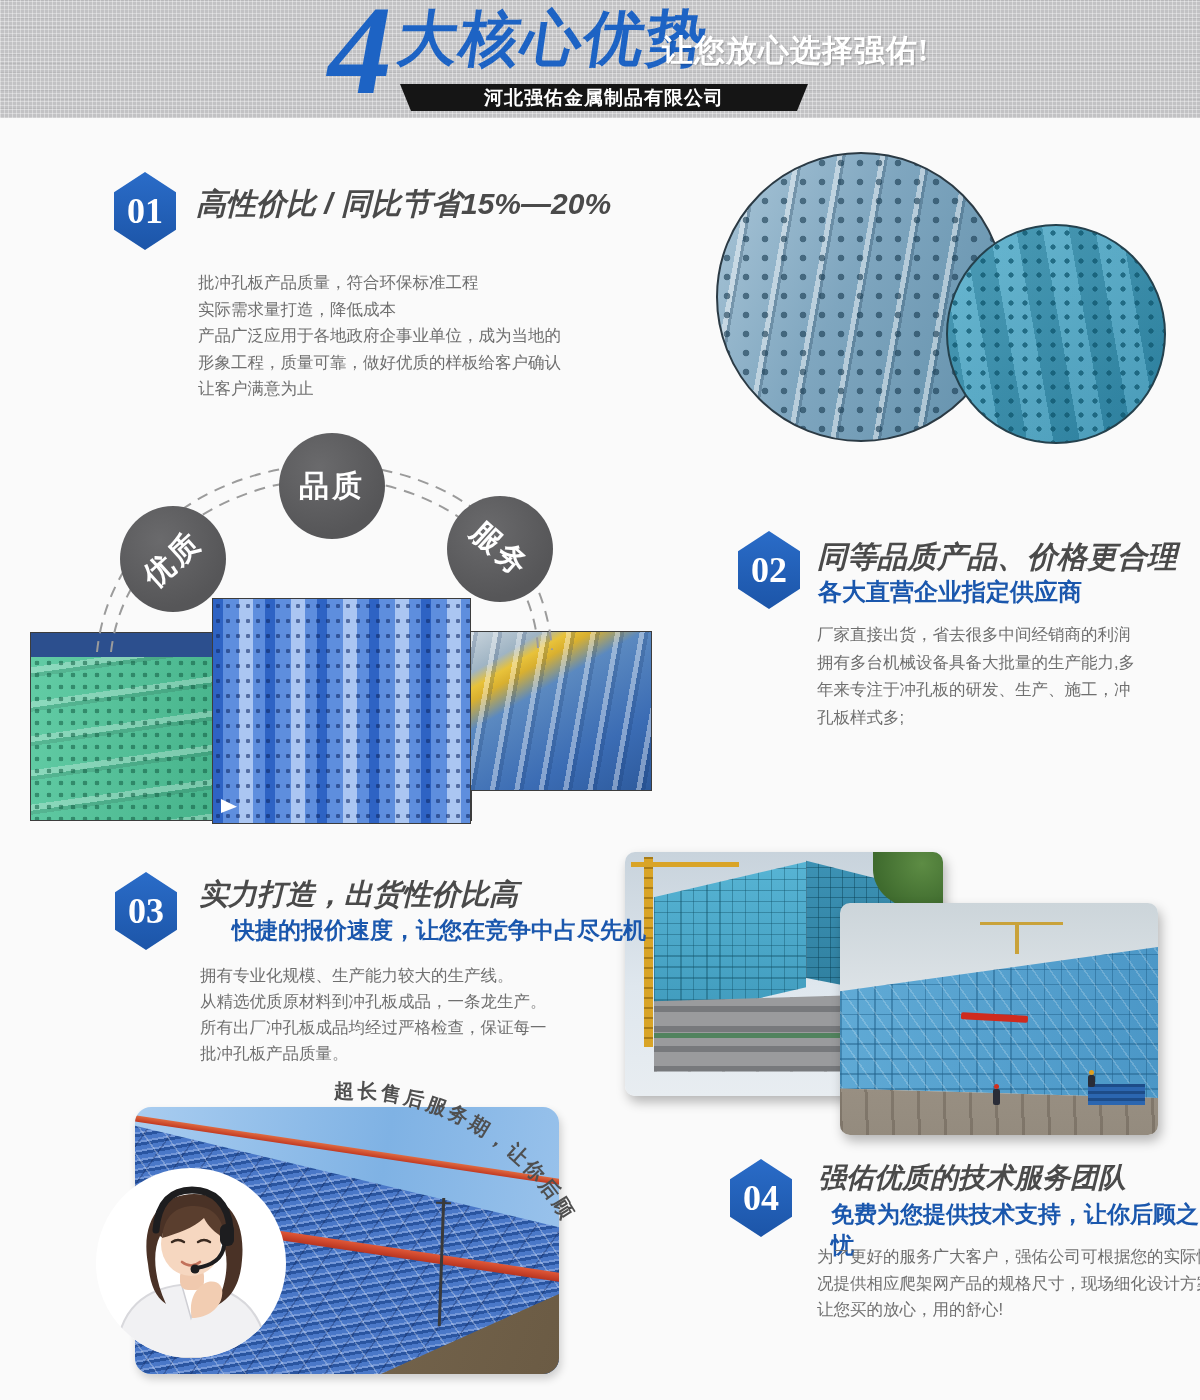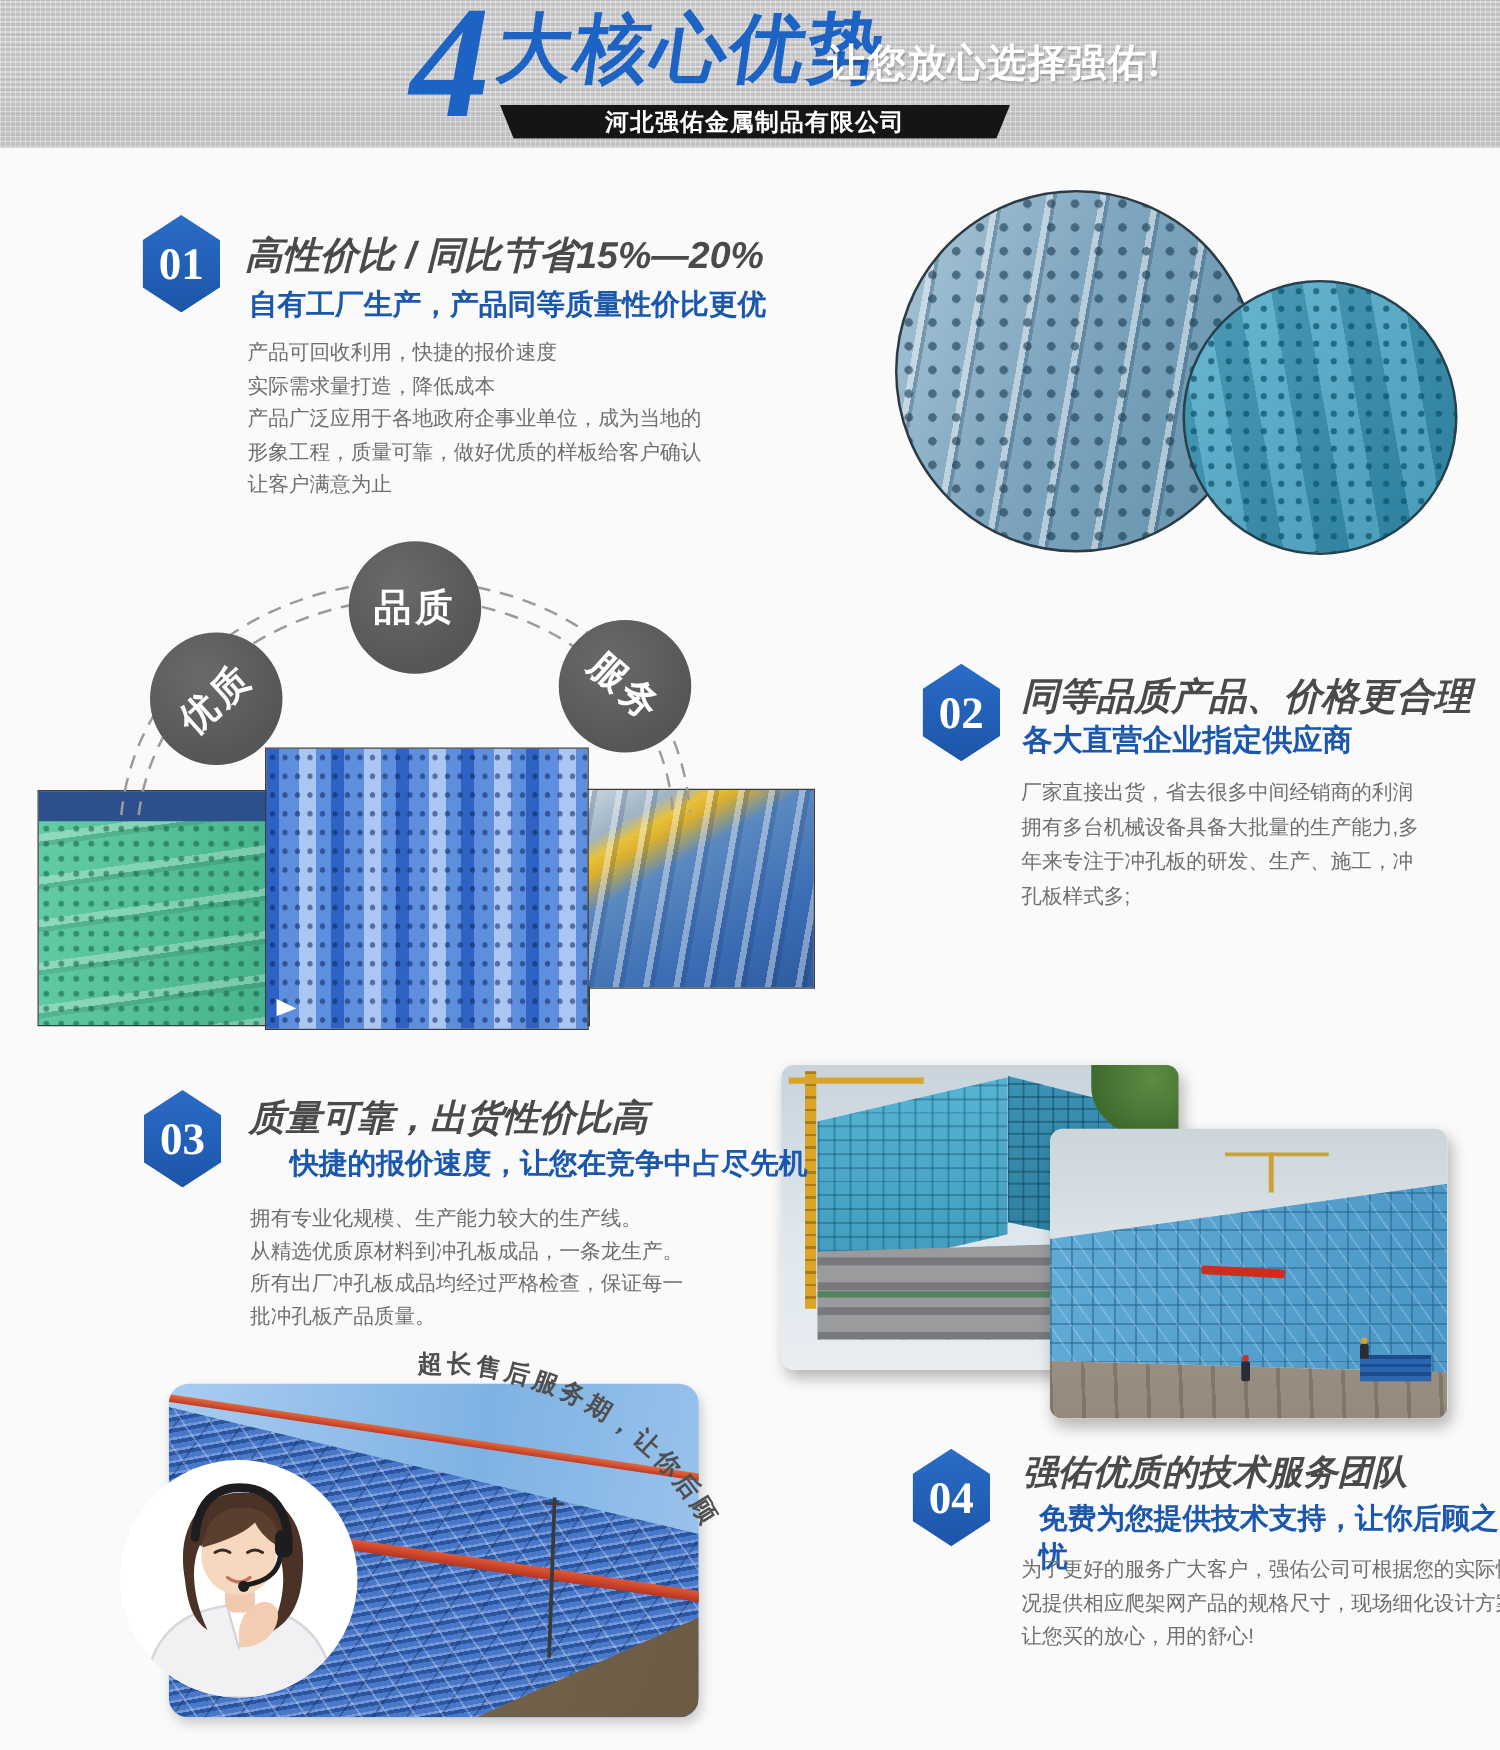--- a/index.html
+++ b/index.html
@@ -195,23 +195,22 @@
     </text>
   </svg>
 
   <div class="cphoto cphoto-large" data-interactable="false"></div>
   <div class="cphoto cphoto-small" data-interactable="false"></div>
 
   <div class="hex hex1" data-interactable="false">
     <span data-interactable="false">01</span>
   </div>
   <div class="sec-title t1" data-interactable="false">高性价比 / 同比节省15%—20%</div>
-  <div class="sec-sub st1" data-interactable="false">自有工厂生产，产品同等质量性价比更优</div>
   <div class="sec-body b1" data-interactable="false">
-    <div data-interactable="false">产品可回收利用，快捷的报价速度</div>
+    <div data-interactable="false">批冲孔板产品质量，符合环保标准工程</div>
     <div data-interactable="false">实际需求量打造，降低成本</div>
     <div data-interactable="false">产品广泛应用于各地政府企事业单位，成为当地的</div>
     <div data-interactable="false">形象工程，质量可靠，做好优质的样板给客户确认</div>
     <div data-interactable="false">让客户满意为止</div>
   </div>
 
   <div class="gcircle gc-top" data-interactable="false">
     <span data-interactable="false">品质</span>
   </div>
   <div class="gcircle gc-left" data-interactable="false">
@@ -237,21 +236,21 @@
   <div class="sec-body b2" data-interactable="false">
     <div data-interactable="false">厂家直接出货，省去很多中间经销商的利润</div>
     <div data-interactable="false">拥有多台机械设备具备大批量的生产能力,多</div>
     <div data-interactable="false">年来专注于冲孔板的研发、生产、施工，冲</div>
     <div data-interactable="false">孔板样式多;</div>
   </div>
 
   <div class="hex hex3" data-interactable="false">
     <span data-interactable="false">03</span>
   </div>
-  <div class="sec-title t3" data-interactable="false">质量可靠，出货性价比高</div>
+  <div class="sec-title t3" data-interactable="false">实力打造，出货性价比高</div>
   <div class="sec-sub st3" data-interactable="false">快捷的报价速度，让您在竞争中占尽先机</div>
   <div class="sec-body b3" data-interactable="false">
     <div data-interactable="false">拥有专业化规模、生产能力较大的生产线。</div>
     <div data-interactable="false">从精选优质原材料到冲孔板成品，一条龙生产。</div>
     <div data-interactable="false">所有出厂冲孔板成品均经过严格检查，保证每一</div>
     <div data-interactable="false">批冲孔板产品质量。</div>
   </div>
 
   <div class="sitephoto siteA" data-interactable="false">
     <div class="crane" data-interactable="false"></div>

